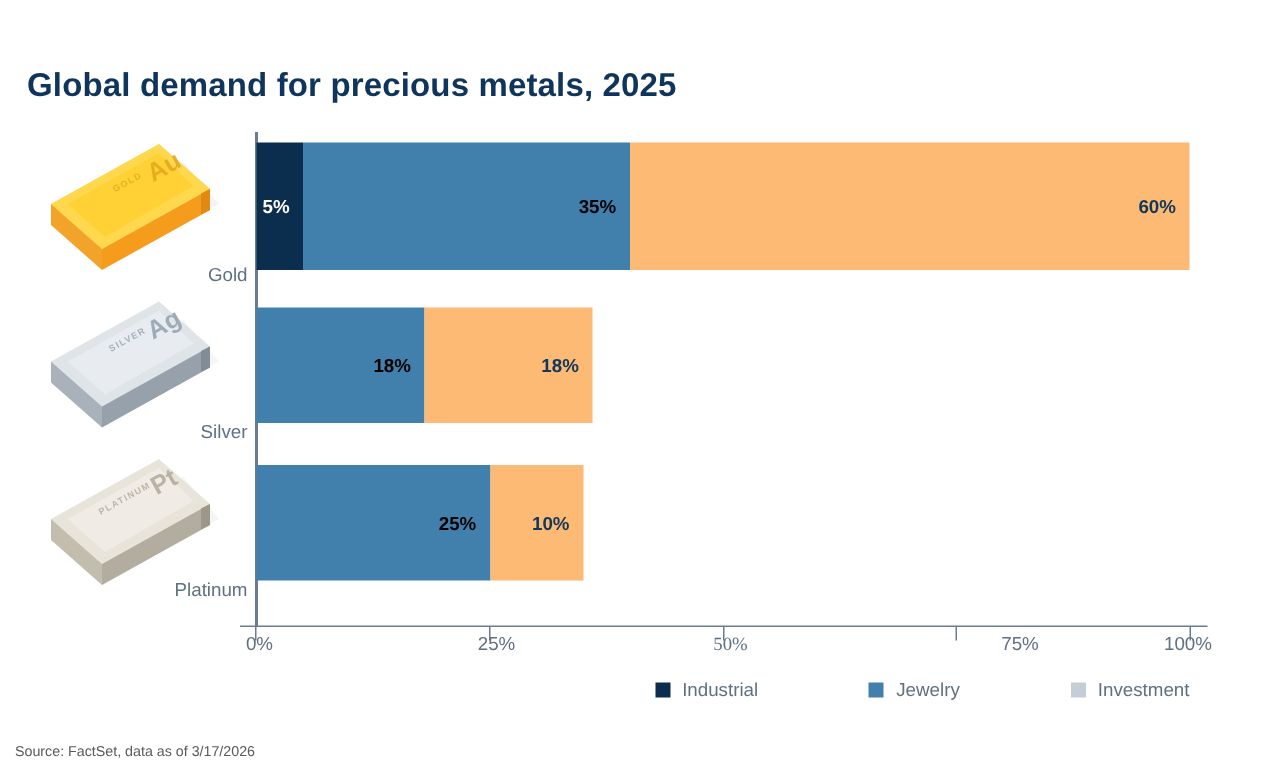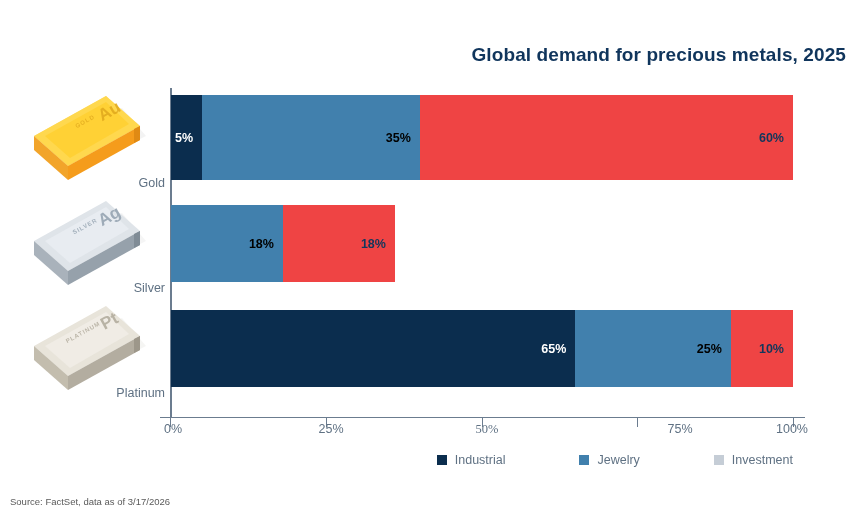--- a/index.html
+++ b/index.html
@@ -13,22 +13,22 @@
     overflow: hidden;
     font-family: "Liberation Sans", sans-serif;
     color: #1b3a5c;
   }
 
   
   #chart-title {
     position: absolute;
     left: 0; right: 0;
     top: 44px;
-    text-align: right;
-    font-size: 19px;
+    text-align: left;
+    font-size: 22px;
     font-weight: bold;
     color: #10355c;
     letter-spacing: 0.1px;
     padding-left: 18px;
   }
 
   
   #plot-area {
     position: absolute;
     left: 171px;
@@ -71,21 +71,21 @@
     align-items: center;
     justify-content: flex-end;
     font-size: 12.5px;
     font-weight: bold;
     padding-right: 9px;
     overflow: hidden;
     white-space: nowrap;
   }
   .seg-industrial { background: #0b2d4e; color: #ffffff; }
   .seg-jewelry    { background: #4180ad; color: #000000; }
-  .seg-investment { background: #ef4444; color: #11375c; }
+  .seg-investment { background: #fdba74; color: #11375c; }
 
   
   .metal-icon-wrap {
     position: absolute;
     left: 14px;
     width: 155px;
     height: 100px;
   }
   .metal-icon-wrap svg { display: block; }
   .metal-name {
@@ -228,23 +228,20 @@
         <span>18%</span>
       </div>
       <div class="bar-seg seg-investment" style="width:18%;">
         <span>18%</span>
       </div>
     </div>
   </div>
 
   <div class="metal-row" style="top:215px; height:77px;">
     <div class="bar-track">
-      <div class="bar-seg seg-industrial" style="width:65%;">
-        <span>65%</span>
-      </div>
       <div class="bar-seg seg-jewelry" style="width:25%;">
         <span>25%</span>
       </div>
       <div class="bar-seg seg-investment" style="width:10%;padding-left:39px;">
         <span>10%</span>
       </div>
     </div>
   </div>
 
 </div>

